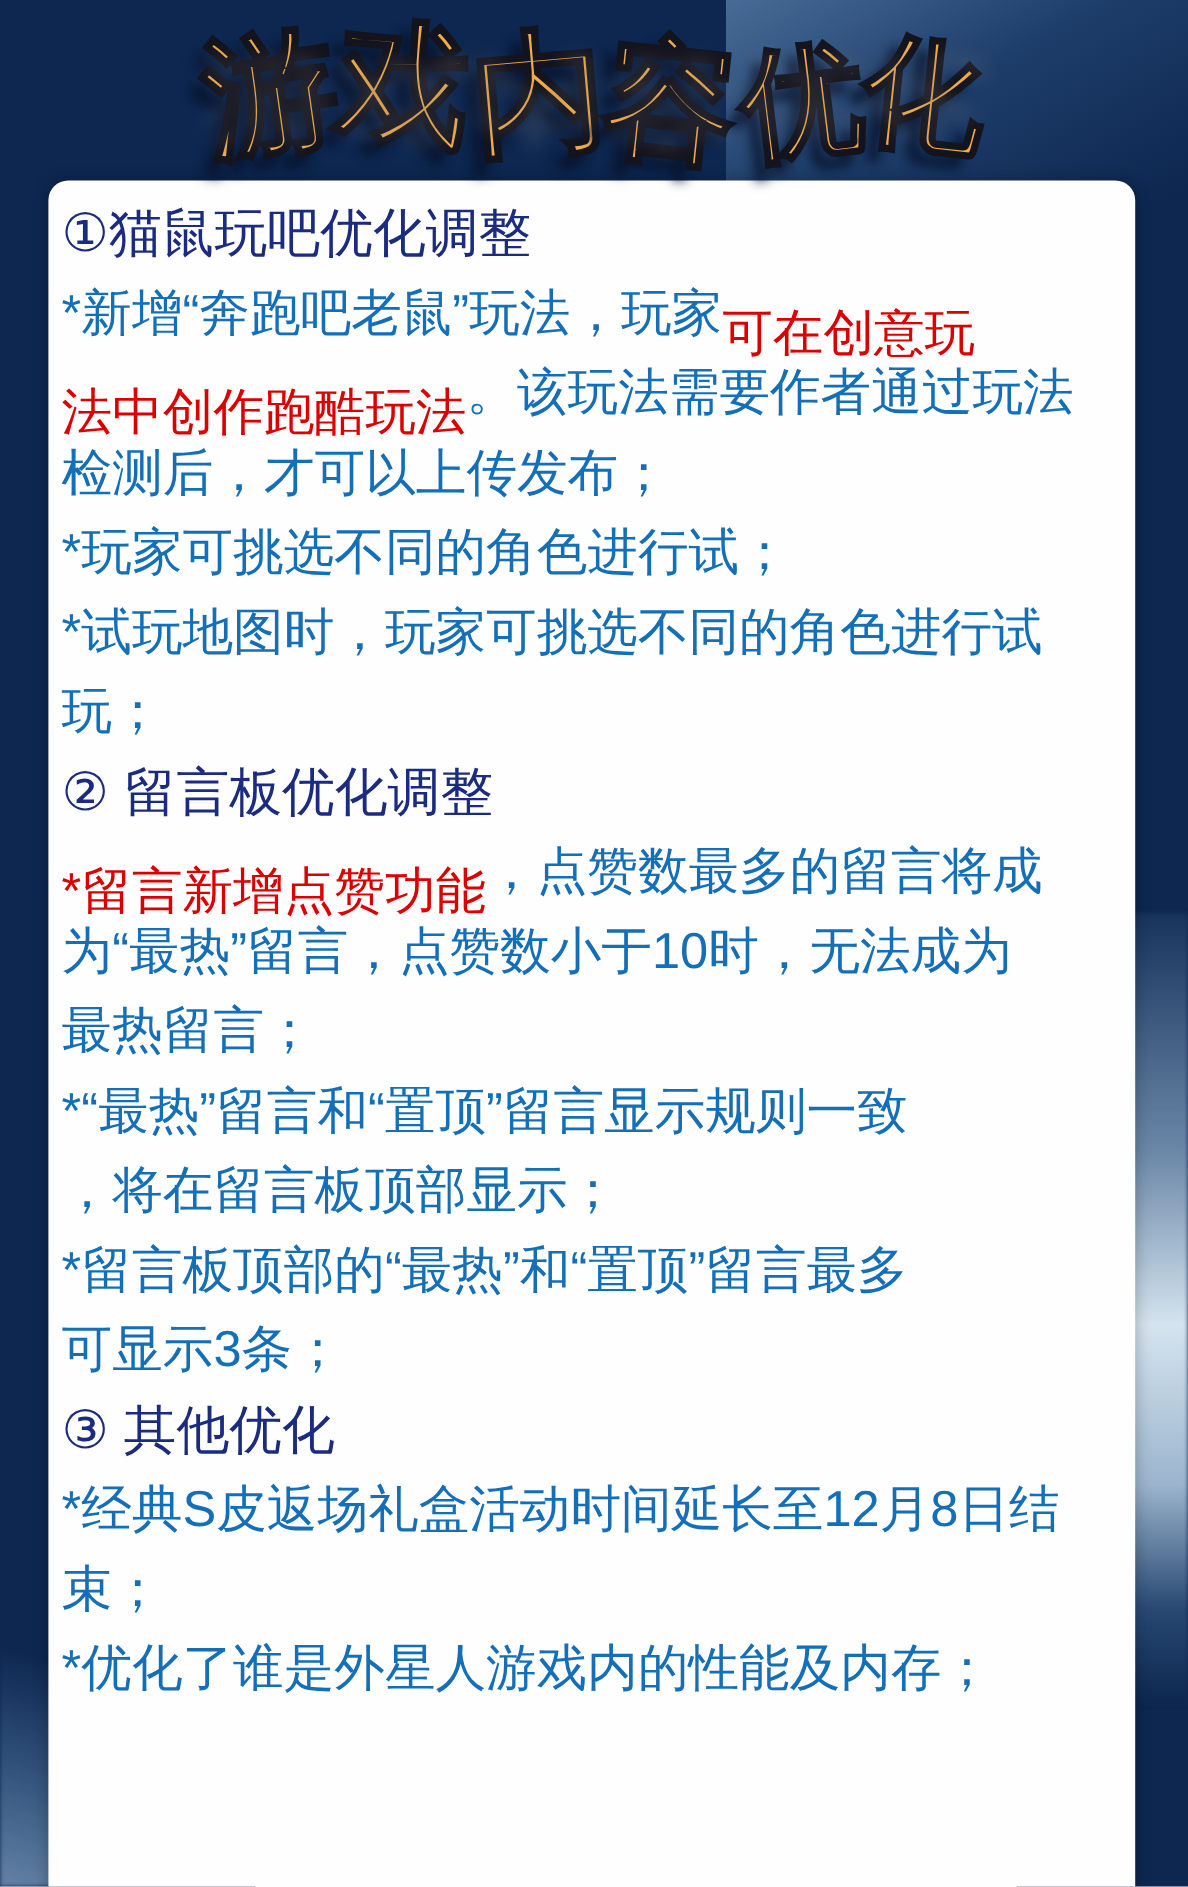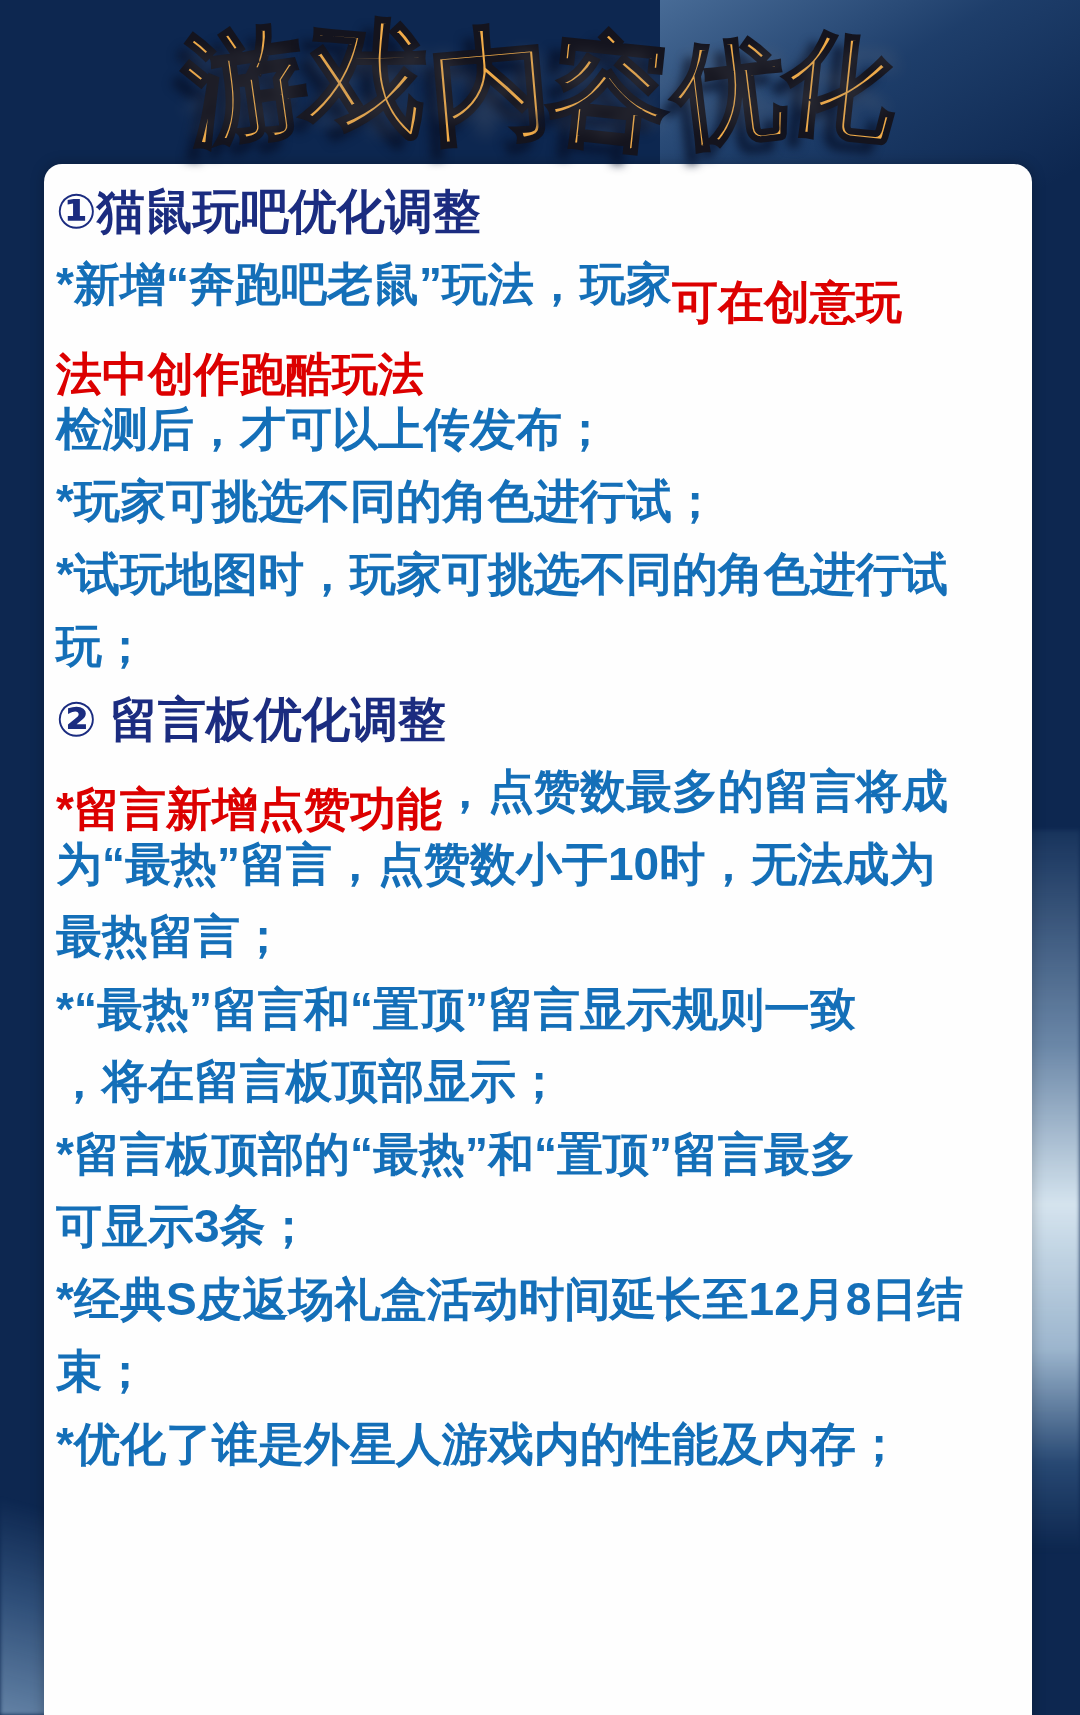--- a/index.html
+++ b/index.html
@@ -62,21 +62,21 @@
   
   .panel{
     position:absolute;left:44px;top:164px;width:988px;height:1600px;
     background:#fefefe;border-radius:18px;z-index:2;
     box-shadow:0 0 14px rgba(0,0,0,.25);
     padding:12px 0 0 0;box-sizing:border-box;
   }
   .lines{padding:0 6px 0 12px;}
   .line{
     height:72.5px;display:flex;align-items:center;
-    font-size:46px;font-weight:700;letter-spacing:0px;white-space:nowrap;
+    font-size:46px;font-weight:400;letter-spacing:0px;white-space:nowrap;
   }
   .line.header{font-size:48px;}
   .seg-blue{color:var(--blue,#146fb8);}
   .seg-red{color:var(--red,#dc0000);margin-top:36px;}
   .seg-navy{color:var(--navy,#1b2c80);}
 </style>
 </head>
 <body>
 
 <div class="bg-main"></div>
@@ -93,20 +93,21 @@
   <div class="lines" id="lines">
       <div class="line header">
         <span class="seg-navy">①猫鼠玩吧优化调整</span>
       </div>
       <div class="line">
         <span class="seg-blue">*新增“奔跑吧老鼠”玩法，玩家</span>
         <span class="seg-red">可在创意玩</span>
       </div>
       <div class="line">
         <span class="seg-red">法中创作跑酷玩法</span>
+        <span class="seg-blue">。该玩法需要作者通过玩法</span>
       </div>
       <div class="line">
         <span class="seg-blue">检测后，才可以上传发布；</span>
       </div>
       <div class="line">
         <span class="seg-blue">*玩家可挑选不同的角色进行试；</span>
       </div>
       <div class="line">
         <span class="seg-blue">*试玩地图时，玩家可挑选不同的角色进行试</span>
       </div>
@@ -131,20 +132,23 @@
       </div>
       <div class="line">
         <span class="seg-blue">，将在留言板顶部显示；</span>
       </div>
       <div class="line">
         <span class="seg-blue">*留言板顶部的“最热”和“置顶”留言最多</span>
       </div>
       <div class="line">
         <span class="seg-blue">可显示3条；</span>
       </div>
+      <div class="line header">
+        <span class="seg-navy">③ 其他优化</span>
+      </div>
       <div class="line">
         <span class="seg-blue">*经典S皮返场礼盒活动时间延长至12月8日结</span>
       </div>
       <div class="line">
         <span class="seg-blue">束；</span>
       </div>
       <div class="line">
         <span class="seg-blue">*优化了谁是外星人游戏内的性能及内存；</span>
       </div>
     </div>

